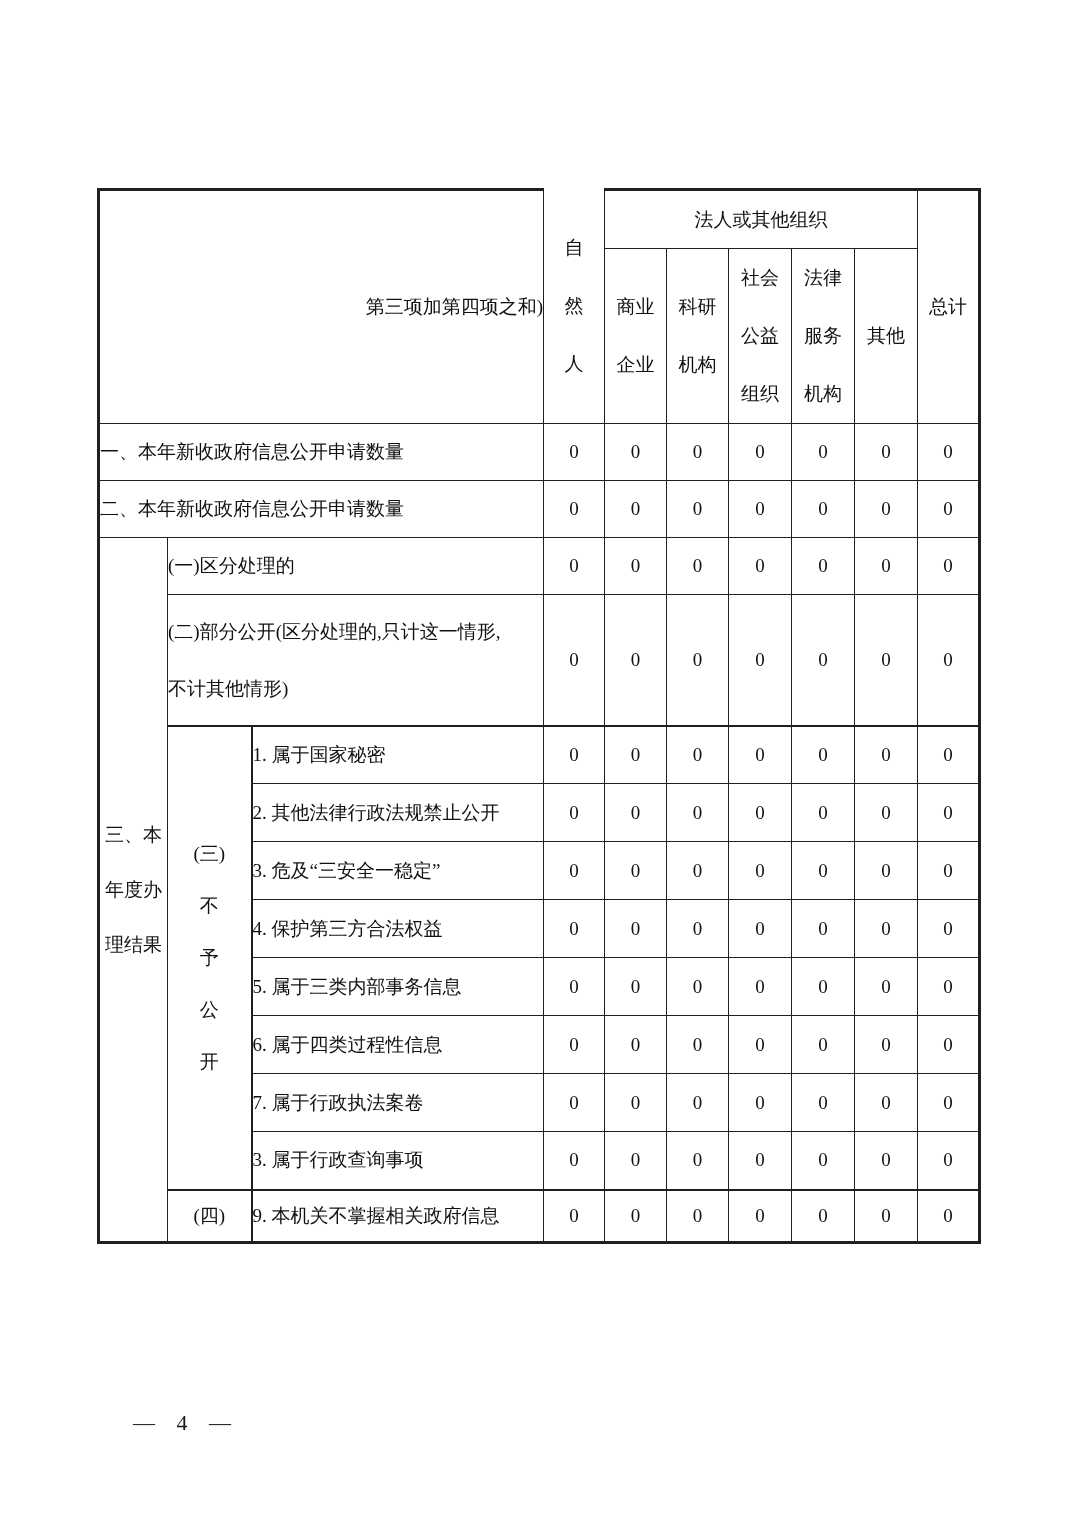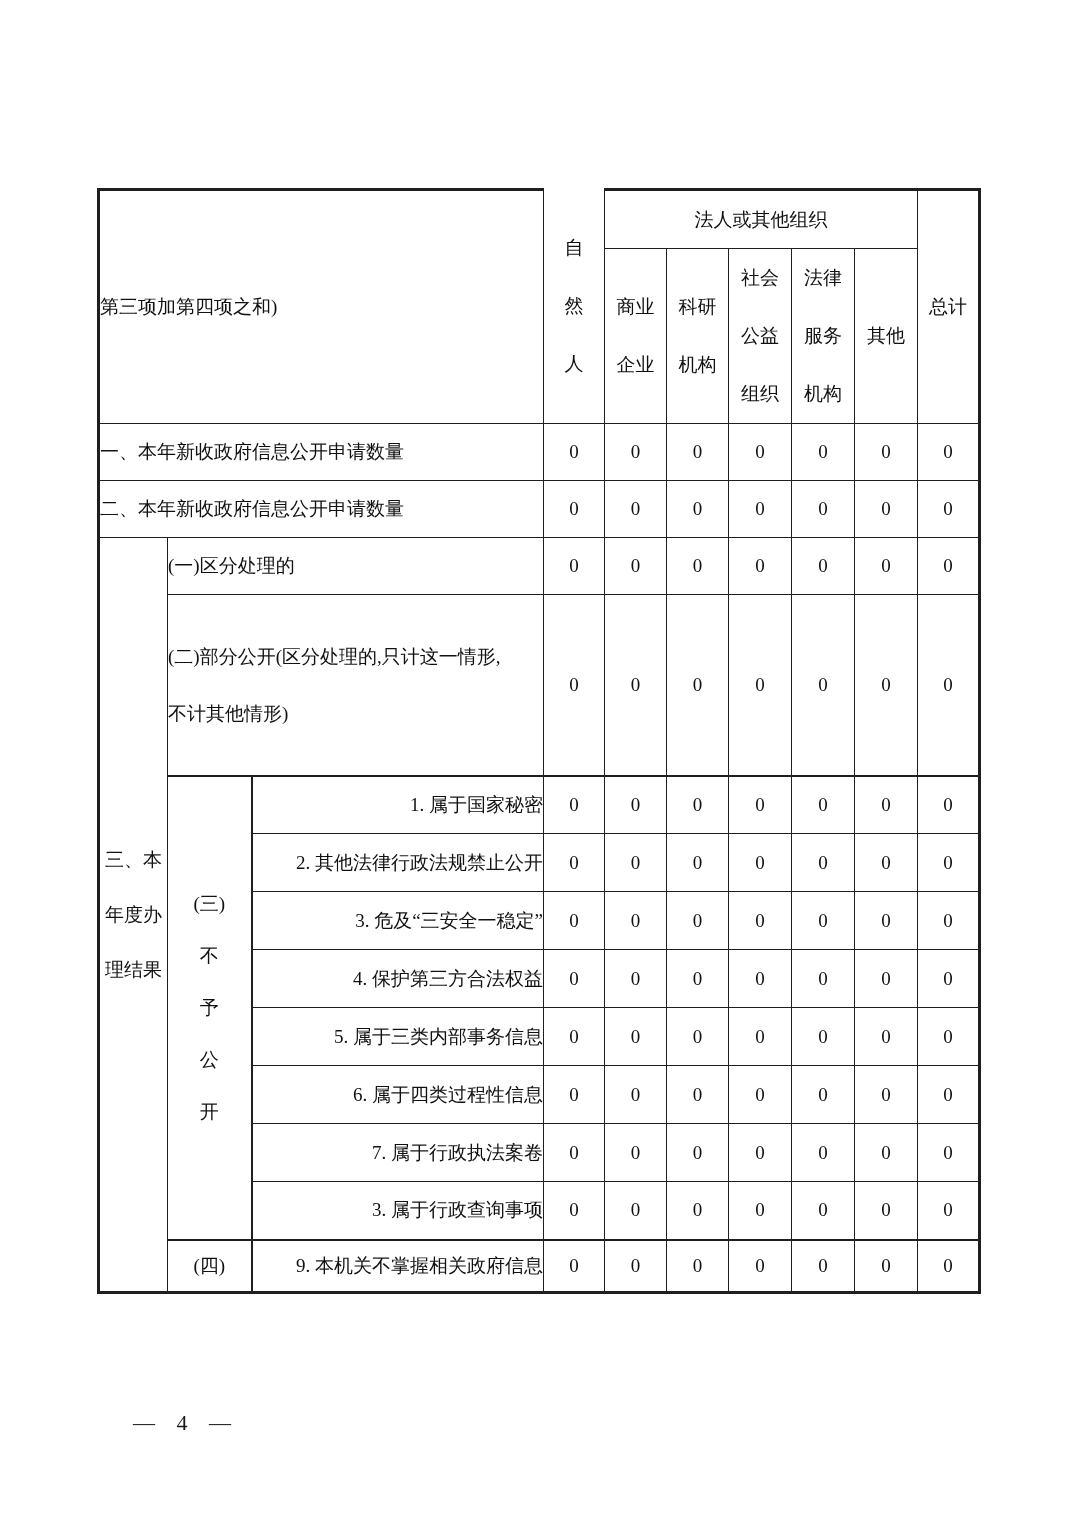--- a/index.html
+++ b/index.html
@@ -28,31 +28,31 @@
   
   .b-top{border-top-width:3px !important;}
   .b-left{border-left-width:3px !important;}
   .b-right{border-right-width:3px !important;}
   .b-bottom{border-bottom-width:3px !important;}
   td.no-top{border-top:0 !important;}
   td.thick-left{border-left-width:2.5px !important;}
   tr.thick-top > td{border-top-width:2.5px;}
   
   tr.h59{height:59px;} tr.h171{height:171px;} tr.h57{height:57px;}
-  tr.h156{height:181px;} tr.h58{height:58px;} tr.h53{height:53px;}
+  tr.h156{height:131px;} tr.h58{height:58px;} tr.h53{height:53px;}
   
-  td.head-note{vertical-align:top;text-align:left;padding:8px 12px 0 12px;line-height:30px;}
+  td.head-note{vertical-align:top;text-align:right;padding:8px 12px 0 12px;line-height:30px;}
   .line{text-align:center;line-height:58px;}
   td.v-mid{vertical-align:middle;}
   td.stack52 .line{line-height:52px;}
   td.stack55 .line{line-height:55px;text-align:center;}
   td.stack57 .line{line-height:57px;}
   td.section-a{vertical-align:bottom;padding-bottom:2px;}
   td.row-label{text-align:left;padding-left:12px;margin-left:16px;}
-  td.item-label{text-align:right;padding-left:10px;}
+  td.item-label{text-align:left;padding-left:10px;}
   td.wrap-label{text-align:left;padding-left:11px;}
   td.wrap-label .line{text-align:left;line-height:57px;}
   td.center-label{text-align:center;}
   td.val{text-align:center;font-size:20px;}
   .page-number{
     position:absolute;left:133px;top:1410px;
     font-size:22px;letter-spacing:1px;word-spacing:14px;color:#1a1a1a;
   }
 </style>
 </head>

